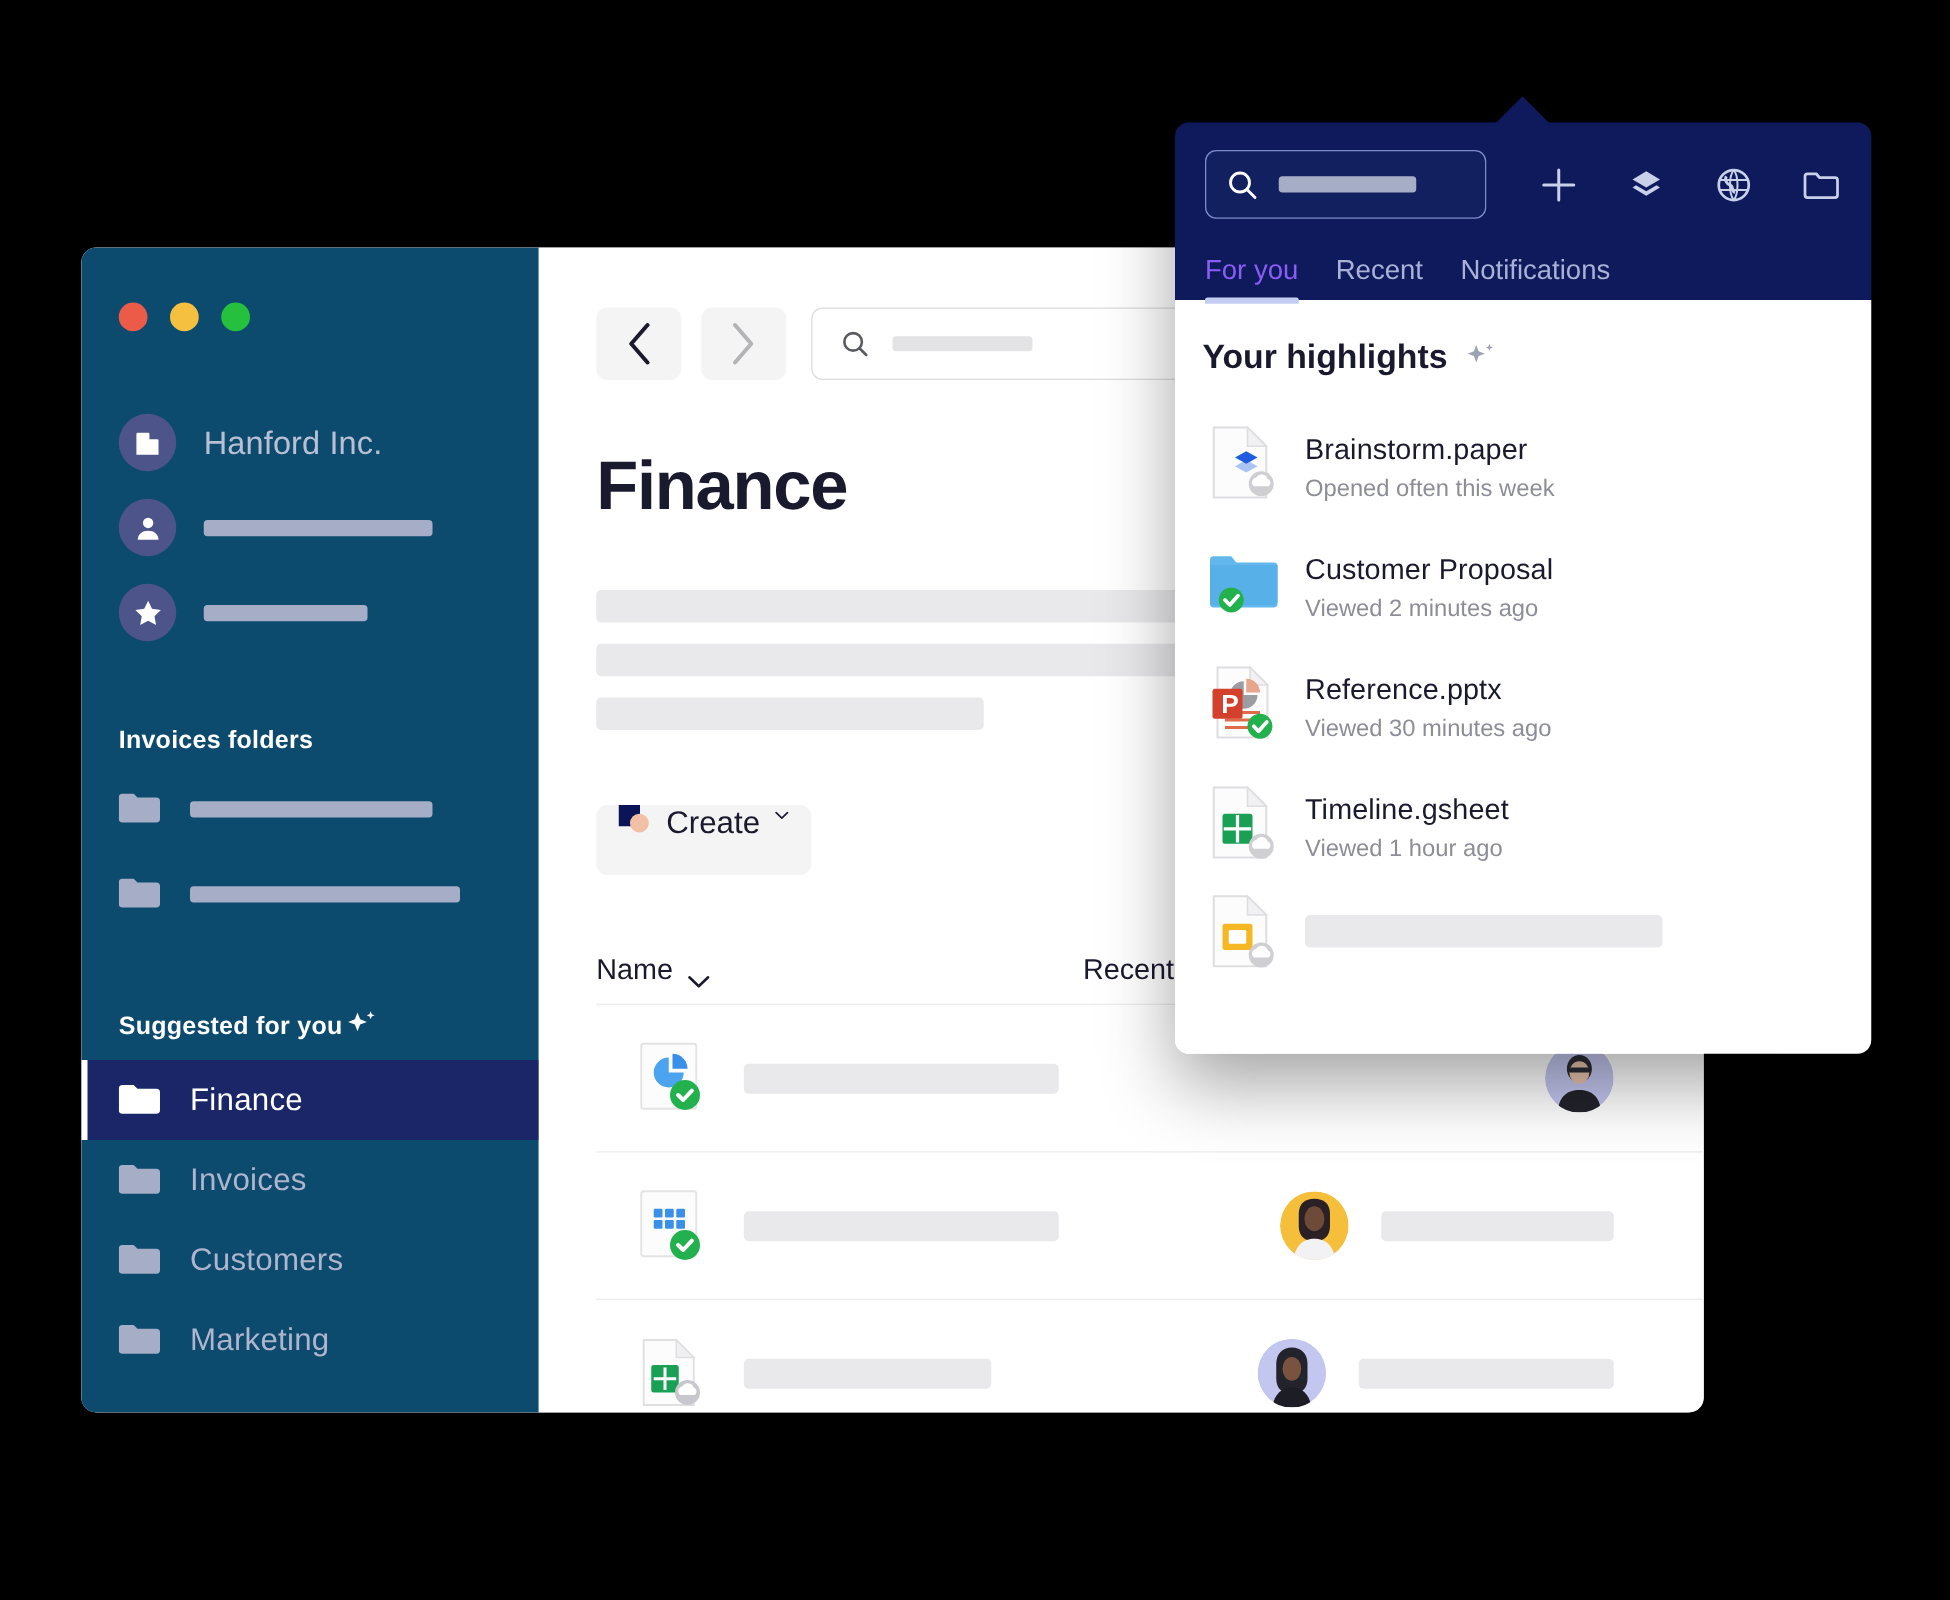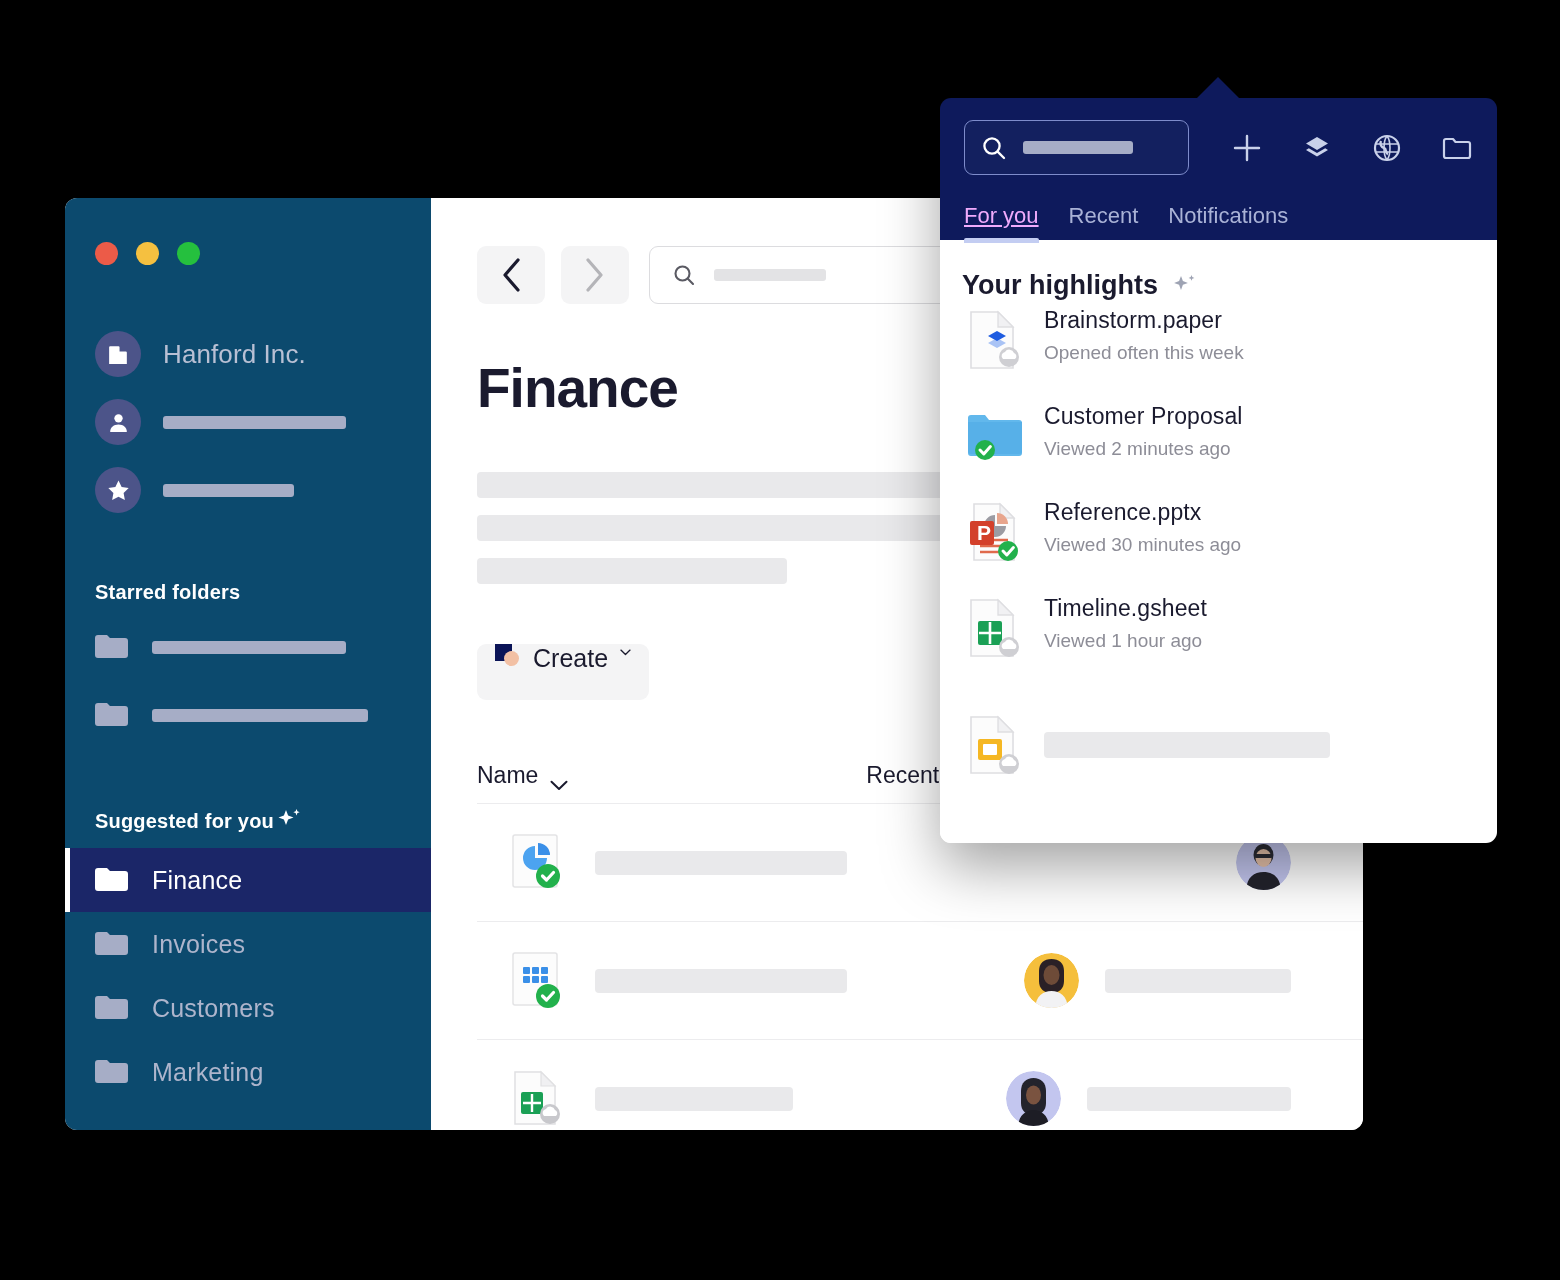--- a/index.html
+++ b/index.html
@@ -168,37 +168,37 @@
   }
   .pop-search .mag { width: 26px; height: 26px; flex: 0 0 26px; }
   .pop-ph { width: 110px; height: 13px; border-radius: 3px; background: #a6adc6; margin-left: 16px; }
   .pop-icons { display: flex; align-items: center; gap: 38px; margin-left: 42px; }
   .pop-icons .pi { width: 32px; height: 32px; cursor: pointer; }
   .tabs { display: flex; align-items: flex-end; gap: 30px; margin-top: 22px; height: 46px; }
   .tab {
     font-size: 22px; color: #a9b2d6; padding-bottom: 14px; cursor: pointer;
     position: relative;
   }
-  .tab.active { color: #f0abfc; text-decoration: underline; }
+  .tab.active { color: #8b5cf6; }
   .tab.active::after {
     content: ""; position: absolute; left: 0; right: 0; bottom: 0;
     height: 5px; background: #c3cdf2; border-radius: 2px 2px 0 0;
   }
   .popup-body {
     background: #ffffff; height: 603px;
     border-radius: 0 0 11px 11px;
     padding: 30px 0 0 22px; overflow: hidden;
   }
   .pb-title {
     font-size: 27px; font-weight: bold; color: #1a1a2e;
     display: flex; align-items: center; gap: 12px;
   }
   .sparkle-dark { width: 28px; height: 28px; }
   .hl-list { margin-top: 6px; }
-  .hl-item { display: flex; align-items: flex-start; height: 96px; cursor: pointer; }
+  .hl-item { display: flex; align-items: flex-end; height: 96px; cursor: pointer; }
   .hl-ic { width: 66px; height: 66px; flex: 0 0 66px; position: relative; }
   .hl-text { margin-left: 16px; }
   .hl-name { font-size: 23px; color: #1a1a2e; letter-spacing: .1px; }
   .hl-sub { font-size: 19px; color: #8d8d97; margin-top: 8px; }
   .starred-title { font-size: 27px; font-weight: bold; color: #1a1a2e; margin-top: 22px; }
   .starred-row { display: flex; align-items: center; height: 96px; margin-top: 6px; }
   .st-bar { height: 26px; width: 286px; border-radius: 4px; background: #e9e9eb; margin-left: 16px; }
 </style>
 </head>
 <body>
@@ -236,21 +236,21 @@
           <span class="av-circle">
             <svg viewBox="0 0 24 24">
                 <path d="M12 2.5l3 6.1 6.8 1-4.9 4.8 1.2 6.7L12 17.9 5.9 21.1l1.2-6.7L2.2 9.6l6.8-1z"></path>
               </svg>
           </span>
           <span class="bar w2"></span>
         </div>
       </div>
 
       <div class="sect-starred">
-        <div class="sect-title">Starred folders</div>
+        <div class="sect-title">Invoices folders</div>
         <div class="fold-row">
           <span class="fold-ic">
             <svg viewBox="0 0 33 26">
                 <path fill="#a6adc6" d="M0 4a3 3 0 0 1 3-3h9l3 3h15a3 3 0 0 1 3 3v14a3 3 0 0 1-3 3H3a3 3 0 0 1-3-3z"></path>
               </svg>
           </span>
           <span class="fold-bar fb1"></span>
         </div>
         <div class="fold-row">
           <span class="fold-ic">

